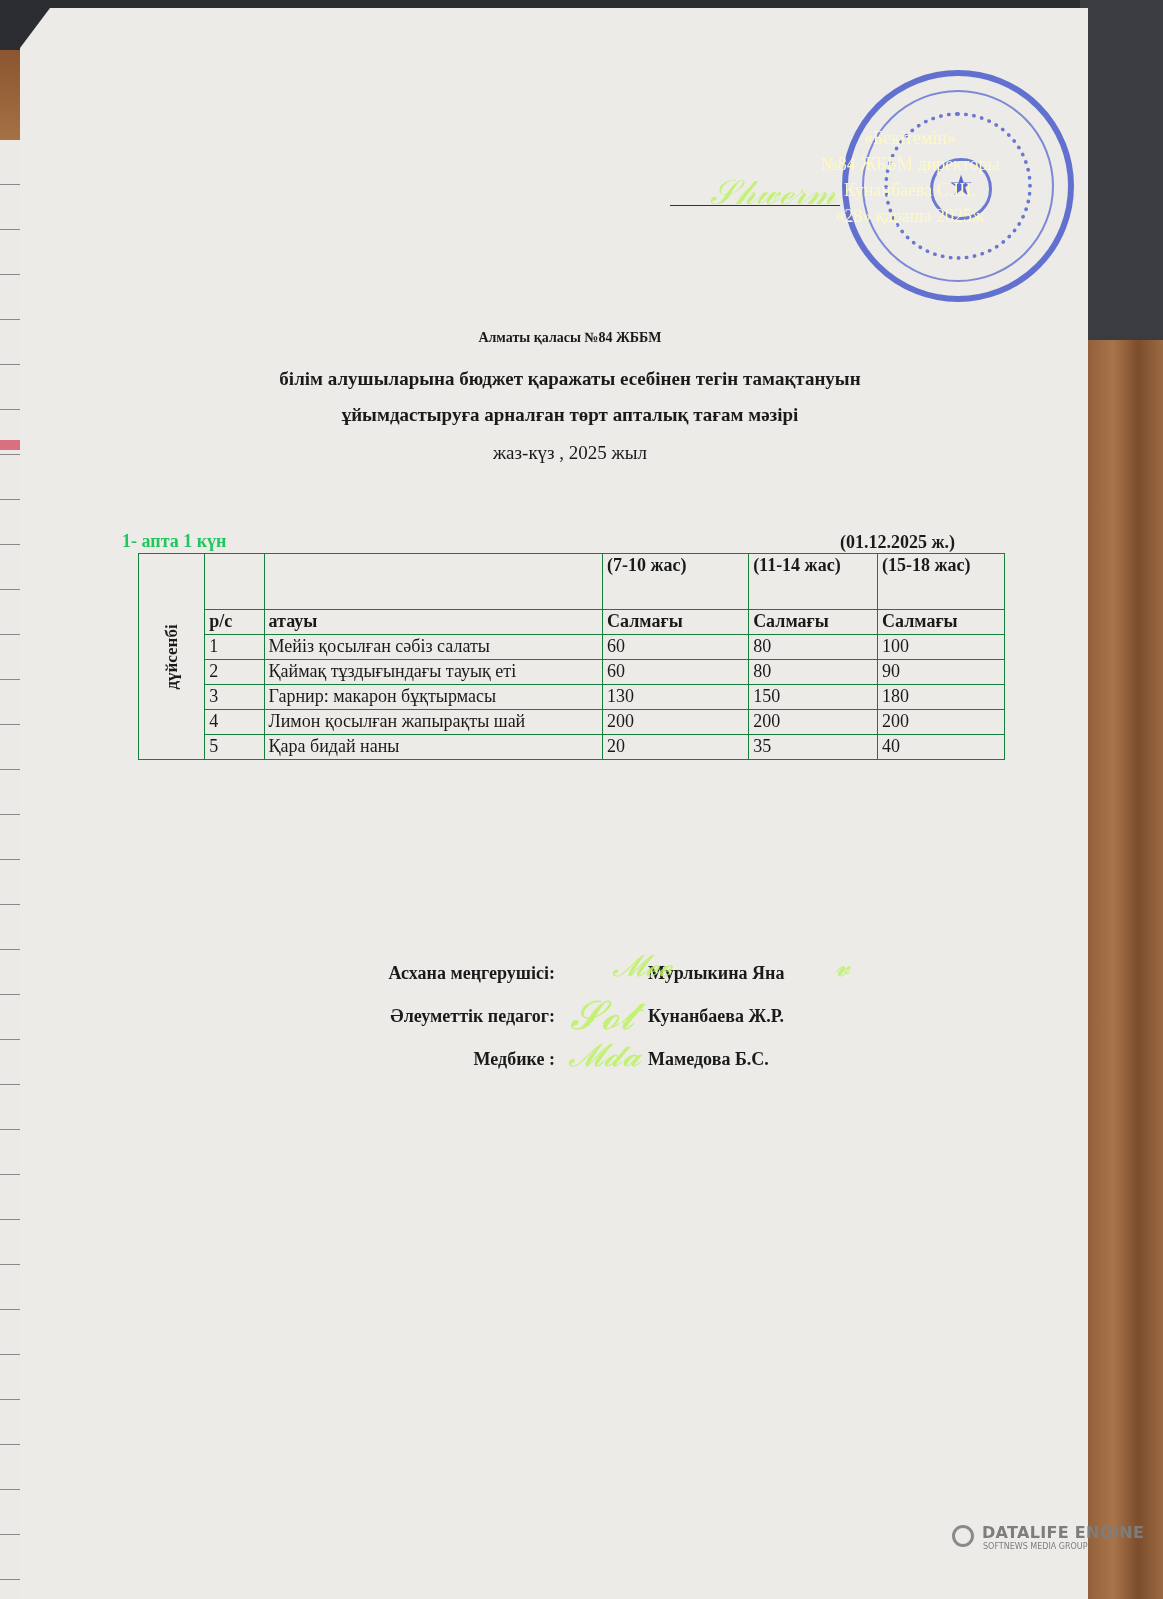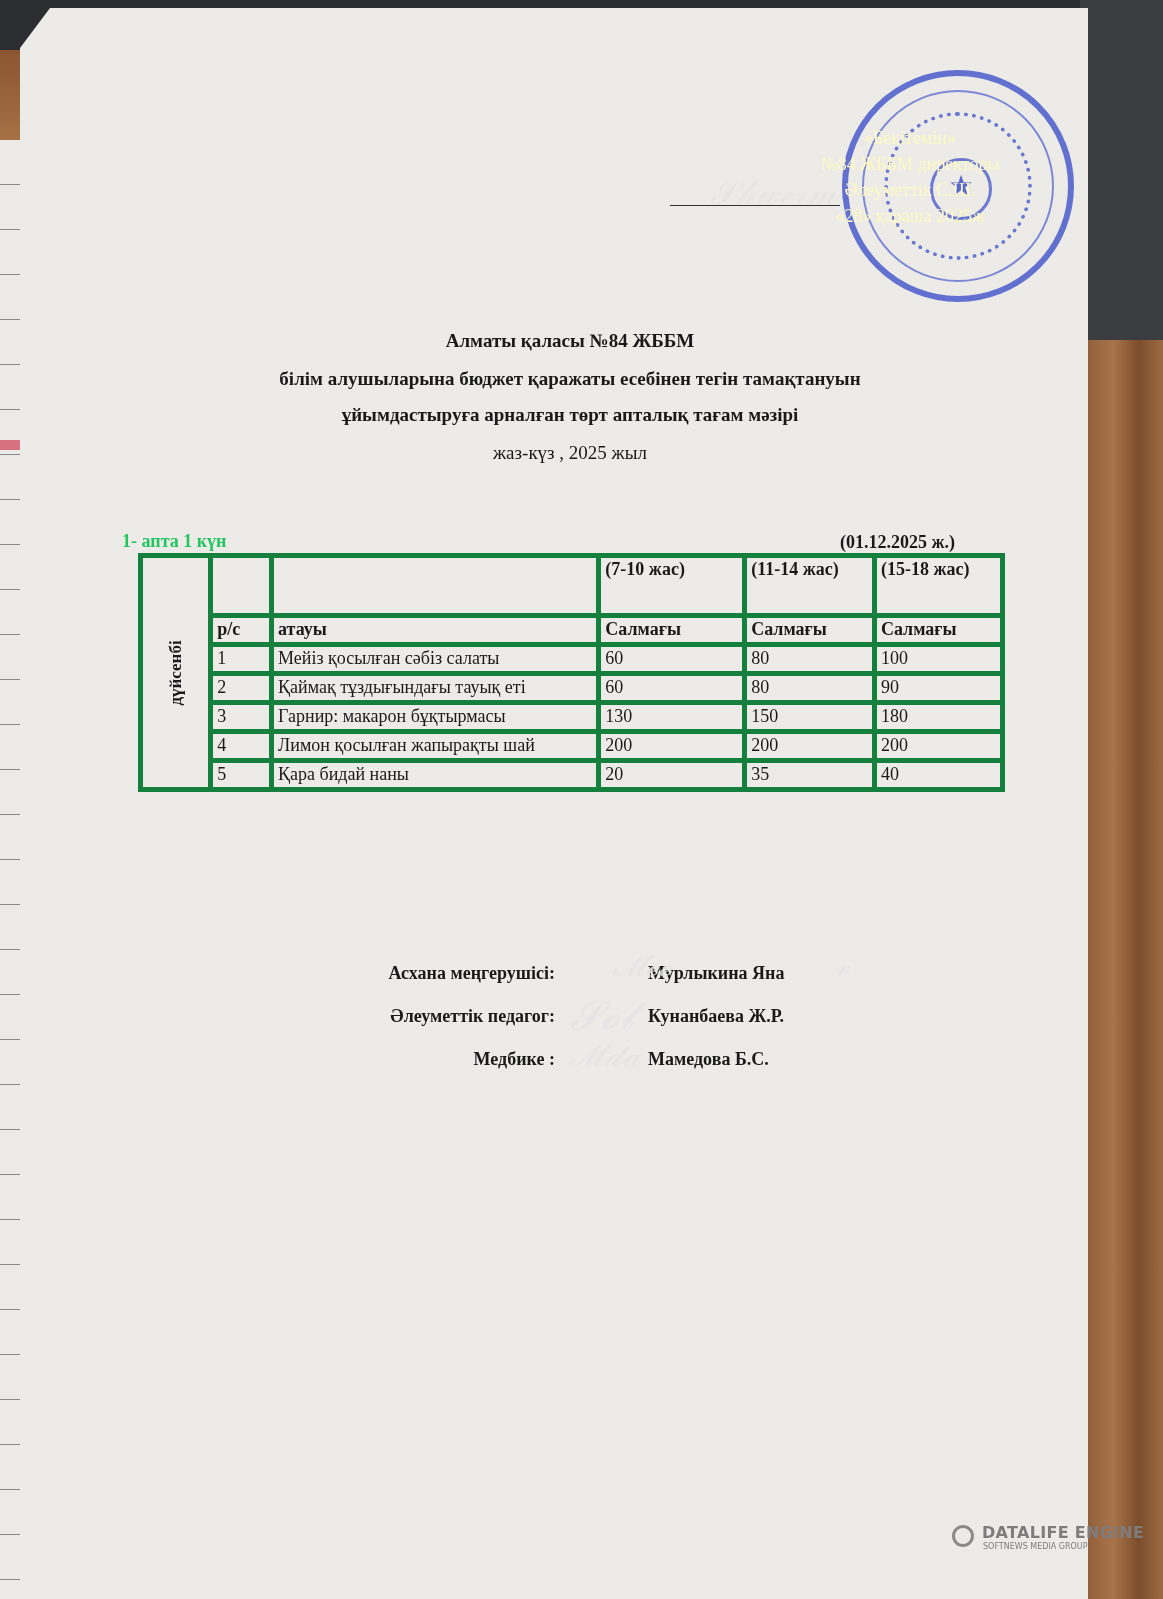--- a/index.html
+++ b/index.html
@@ -60,40 +60,40 @@
   .stamp .emblem {
     position: absolute; left: 82px; top: 82px; width: 56px; height: 56px; border-radius: 50%;
     border: 3px solid rgba(52,72,200,.7);
   }
   .stamp .emblem::after {
     content: "★"; position: absolute; left: 0; right: 0; top: 8px; text-align: center;
     color: rgba(52,72,200,.8); font-size: 28px;
   }
   .signature {
     position: absolute; font-family: "DejaVu Serif", serif; font-style: italic;
-    color: #e5e5e5; opacity: .85;
+    color: #bef264; opacity: .85;
   }
   .title {
     position: absolute; left: 120px; width: 900px; text-align: center; color: #1a1a1a;
   }
-  .t1 { top: 330px; font-size: 19px; font-weight: bold; }
+  .t1 { top: 330px; font-size: 14px; font-weight: bold; }
   .t2 { top: 368px; font-size: 19px; font-weight: bold; }
   .t3 { top: 404px; font-size: 19px; font-weight: bold; }
   .t4 { top: 442px; font-size: 19px; }
   .week-label {
     position: absolute; left: 122px; top: 531px; font-size: 18px; font-weight: bold; color: #22c55e;
   }
   .date-label {
     position: absolute; left: 840px; top: 532px; font-size: 18px; font-weight: bold; color: #1a1a1a;
   }
   table.menu {
     position: absolute; left: 138px; top: 553px; width: 867px;
     border-collapse: collapse; font-size: 18px; color: #1a1a1a;
   }
-  table.menu td { border: 5px solid #15803d; padding: 0 4px; height: 24px; vertical-align: top; line-height: 22px; }
+  table.menu td { border: 1px solid #15803d; padding: 0 4px; height: 24px; vertical-align: top; line-height: 22px; }
   table.menu td.day { width: 30px; text-align: center; vertical-align: middle; padding: 0; }
   table.menu td.day span {
     display: inline-block; transform: rotate(-90deg); white-space: nowrap; font-weight: bold; font-size: 17px;
   }
   table.menu td.num { width: 52px; }
   table.menu td.name { width: 340px; }
   table.menu td.w1 { width: 140px; }
   table.menu td.w2 { width: 122px; }
   table.menu td.w3 { width: 120px; }
   table.menu .hdr td { font-weight: bold; }
@@ -127,21 +127,21 @@
 <div class="paper"></div>
 
 <div class="stamp">
   <div class="ring2"></div>
   <div class="dots"></div>
   <div class="emblem"></div>
 </div>
 <div class="approval">
   <span class="line">«Бекітемін»</span>
   <span class="line">№84 ЖББМ директоры</span>
-  <span class="line">Әлеуметтік С.Ш.</span>
+  <span class="line">Кунанбаева С.Ш.</span>
   <span class="line">«28» қараша 2025ж</span>
 </div>
 <div class="sign-line"></div>
 <div class="signature" style="left:710px; top:172px; font-size:34px;">𝒮𝒽𝓌ℯ𝓇𝓂</div>
 
 <div class="title t1">Алматы қаласы №84 ЖББМ</div>
 <div class="title t2">білім алушыларына бюджет қаражаты есебінен  тегін тамақтануын</div>
 <div class="title t3">ұйымдастыруға арналған төрт апталық тағам мәзірі</div>
 <div class="title t4">жаз-күз , 2025 жыл</div>
 

